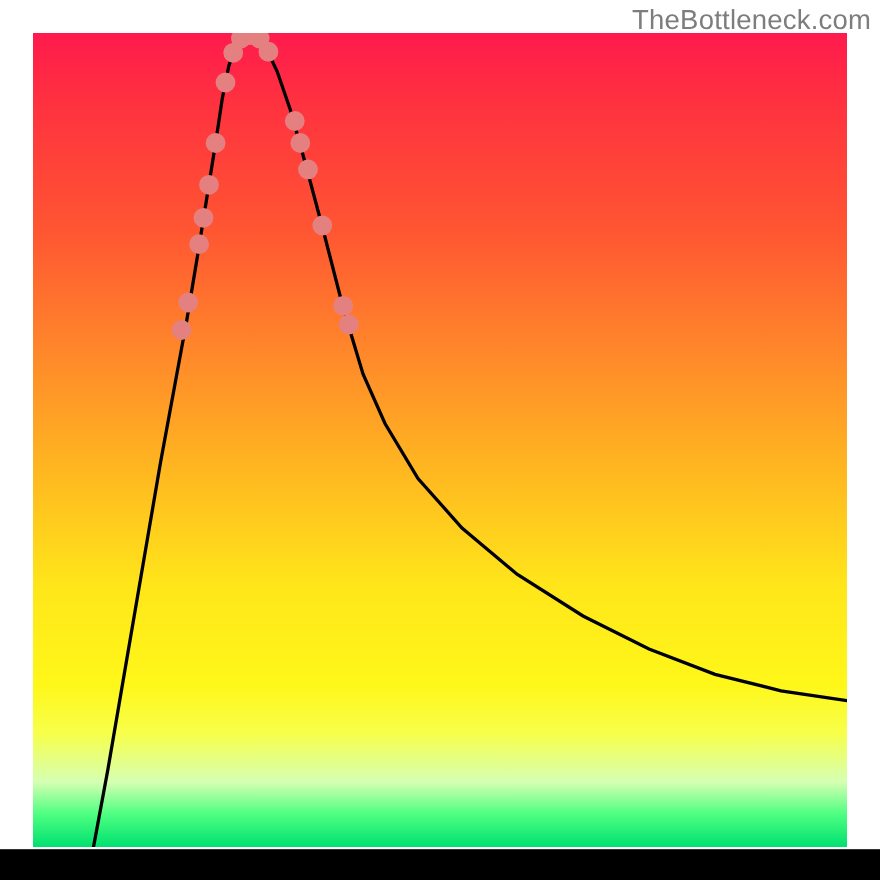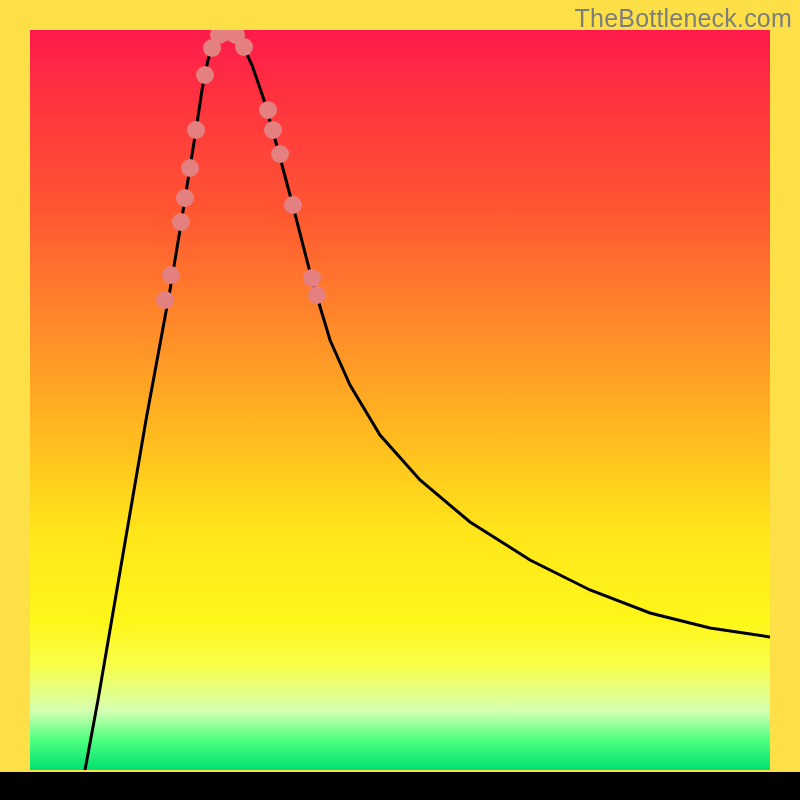--- a/index.html
+++ b/index.html
@@ -8,21 +8,21 @@
     width: 800px;
     height: 800px;
     overflow: hidden;
     background: #000;
     font-family: Arial, Helvetica, sans-serif;
   }
   .frame {
     position: relative;
     width: 800px;
     height: 772px;
-    background: #fde047;
+    background: #ffffff;
   }
   .plot {
     position: absolute;
     left: 30px;
     top: 30px;
     width: 740px;
     height: 740px;
     background: linear-gradient(
       to bottom,
       #ff1a4d 0%,

